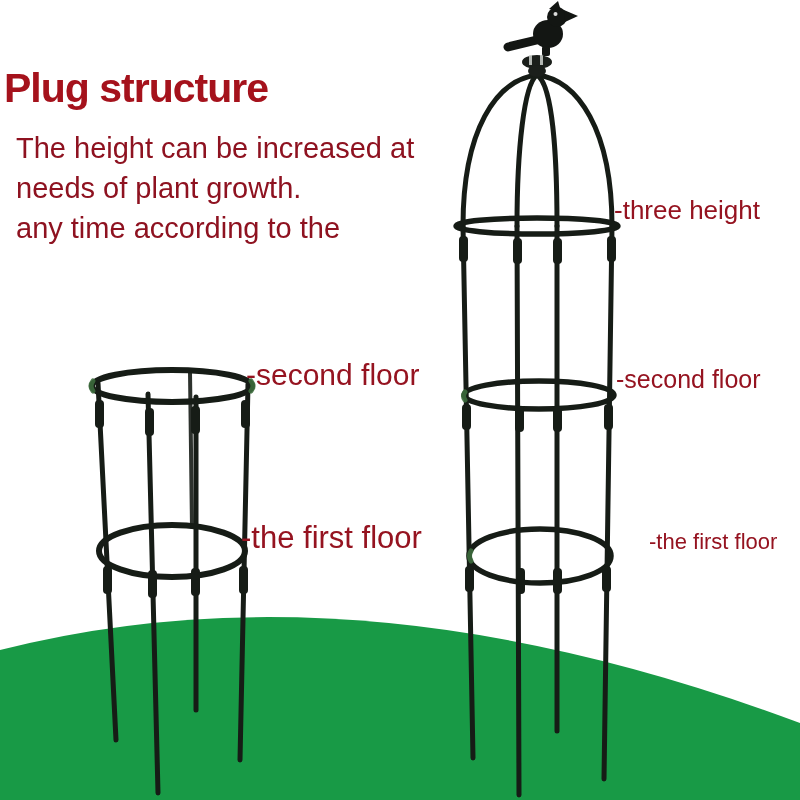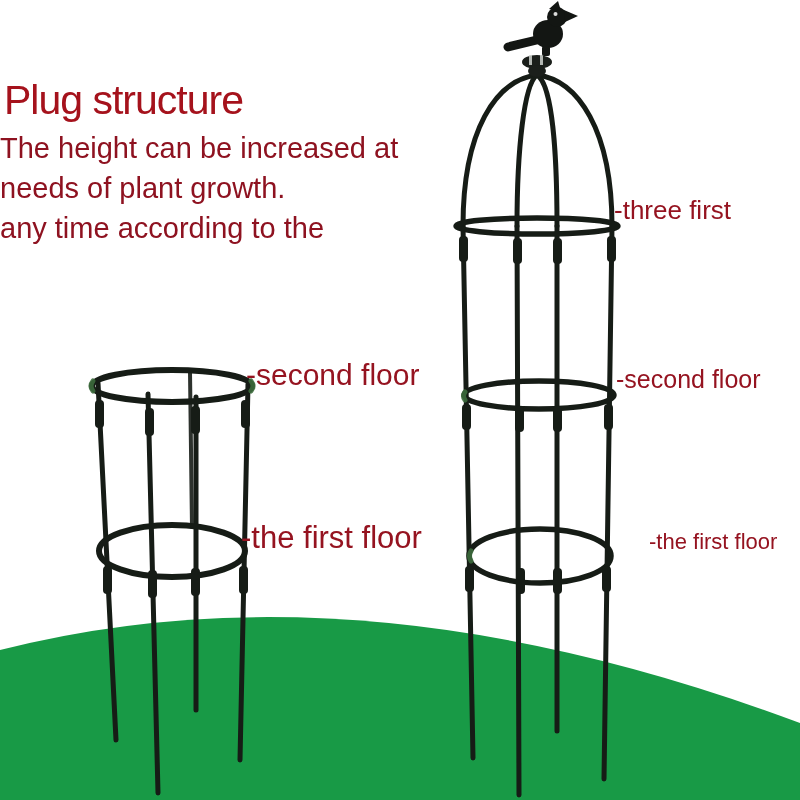--- a/index.html
+++ b/index.html
@@ -3,24 +3,24 @@
 <meta charset="utf-8">
 <style>
   html,body{margin:0;padding:0;background:#fff;}
   .canvas{
     position:relative;width:800px;height:800px;background:#ffffff;overflow:hidden;
     font-family:"Liberation Sans", sans-serif;
   }
   .scene{position:absolute;left:0;top:0;width:800px;height:800px;}
   .txt{position:absolute;white-space:nowrap;line-height:1;}
   .title{
-    left:4px;top:68px;font-size:41px;font-weight:400;letter-spacing:-1px;color:#a5121c;margin-top:12px;
+    left:4px;top:68px;font-size:41px;font-weight:700;letter-spacing:-1px;color:#a5121c;
   }
   .desc{
-    position:absolute;left:0;top:128px;color:#8e1220;font-size:29px;font-weight:400;
+    position:absolute;left:16px;top:128px;color:#8e1220;font-size:29px;font-weight:400;
   }
   .desc .line{height:40px;line-height:40px;white-space:nowrap;}
   .lbl{color:#951320;font-weight:400;}
   .lbl-three-floors{left:614px;top:197px;font-size:26px;}
   .lbl-second-left{left:246px;top:360px;font-size:30px;}
   .lbl-second-right{left:616px;top:367px;font-size:25px;}
   .lbl-first-left{left:241px;top:522px;font-size:31px;}
   .lbl-first-right{left:649px;top:531px;font-size:22px;}
 </style>
 </head>
@@ -113,18 +113,18 @@
   </svg>
 
   <div class="txt title">Plug structure</div>
 
   <div class="desc">
     <div class="line">The height can be increased at</div>
     <div class="line">needs of plant growth.</div>
     <div class="line">any time according to the</div>
   </div>
 
-  <div class="txt lbl lbl-three-floors">-three first</div>
+  <div class="txt lbl lbl-three-floors">-three height</div>
   <div class="txt lbl lbl-second-left">-second floor</div>
   <div class="txt lbl lbl-second-right">-second floor</div>
   <div class="txt lbl lbl-first-left">-the first floor</div>
   <div class="txt lbl lbl-first-right">-the first floor</div>
 </div>
 
 </body></html>

